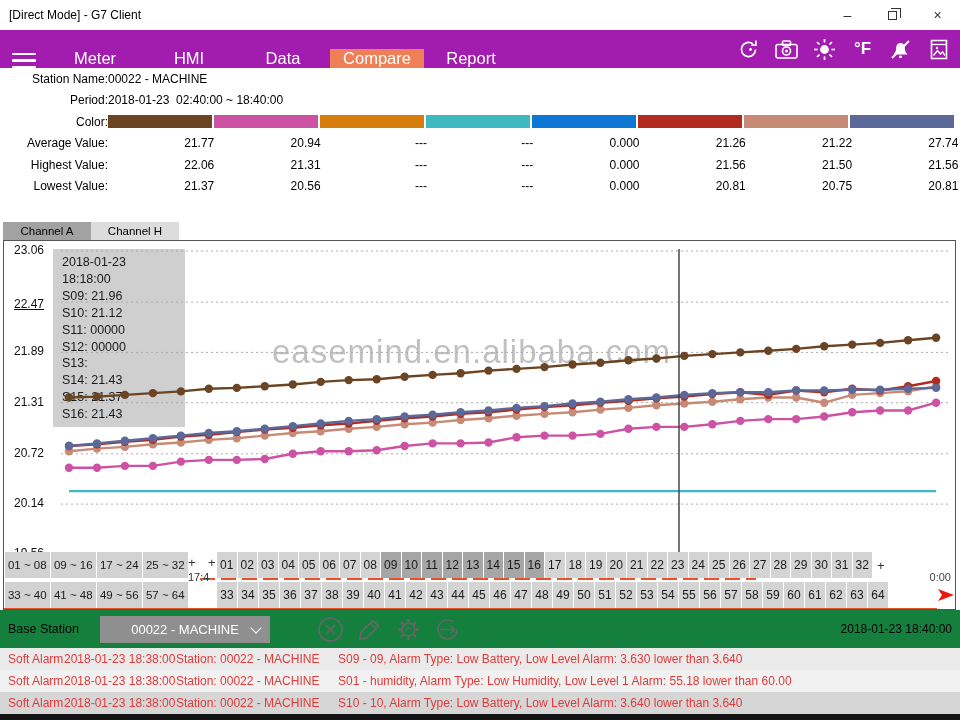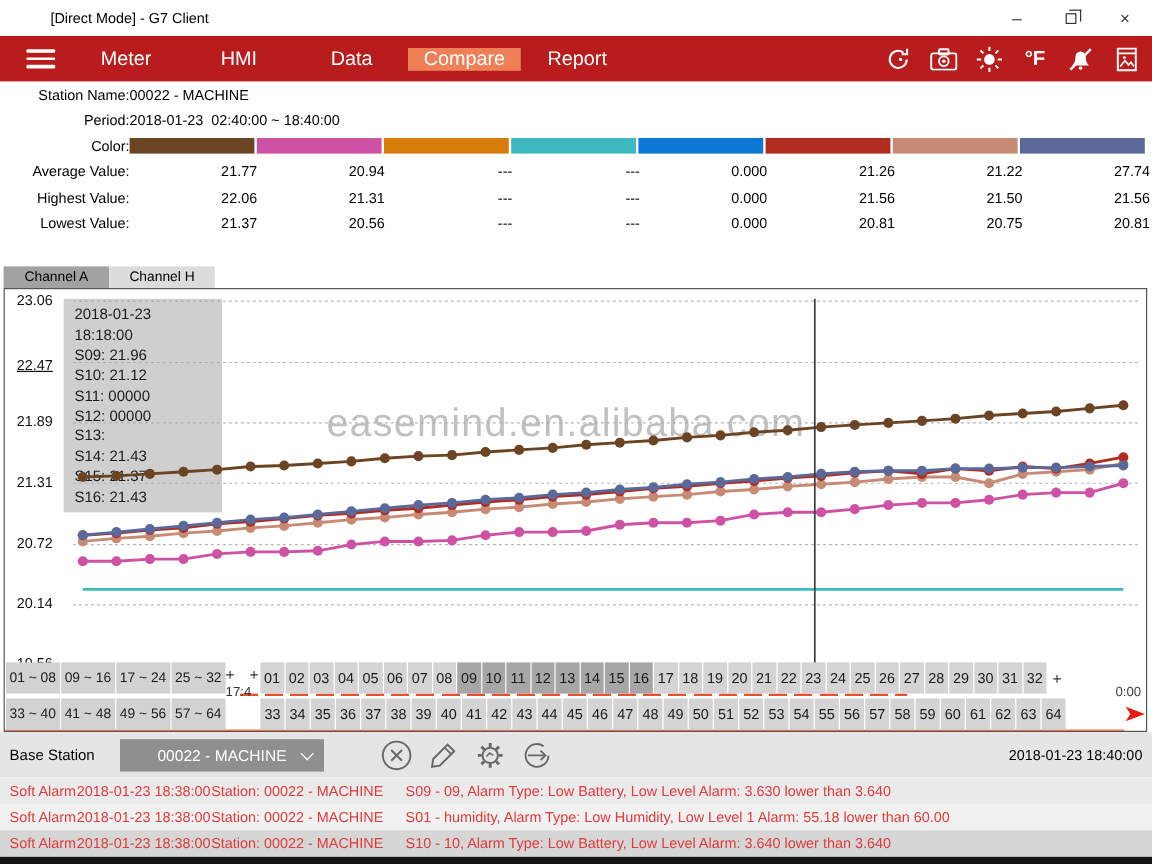--- a/index.html
+++ b/index.html
@@ -2,28 +2,28 @@
 <html><head>
 <meta charset="utf-8">
 <style>
   * { box-sizing: border-box; margin: 0; padding: 0; }
   html,body { width: 960px; height: 720px; }
   body { font-family: "Liberation Sans", sans-serif; background: #fff; overflow: hidden; }
   #app { position: relative; width: 960px; height: 720px; background:#fff; }
 
   
   .titlebar { position:absolute; left:0; top:0; width:960px; height:30px; background:#fff; }
-  .titlebar .title { position:absolute; left:9px; top:8px; font-size:12px; color:#000;margin-left:33px; }
+  .titlebar .title { position:absolute; left:9px; top:8px; font-size:12px; color:#000; }
   .win-controls { position:absolute; right:0; top:0; height:30px; display:flex; }
   .win-btn { width:45px; height:30px; display:flex; align-items:center; justify-content:center; font-size:14px; color:#333; }
   .win-restore-box { width:9px; height:9px; border:1px solid #333; position:relative; }
   .win-restore-box::before { content:""; position:absolute; left:2px; top:-4px; width:9px; height:9px; border:1px solid #333; border-left:none; border-bottom:none; }
 
   
-  .nav { position:absolute; left:0; top:30px; width:960px; height:38px; background:#b91c1c; display:flex; align-items:center;padding-left:10px; }
+  .nav { position:absolute; left:0; top:30px; width:960px; height:38px; background:#a21caf; display:flex; align-items:flex-end; }
   .hamburger { width:48px; display:flex; flex-direction:column; justify-content:center; align-items:center; gap:4px; }
   .hamburger span { display:block; width:24px; height:2.5px; background:#fff; border-radius:1px; }
   .nav-menu { display:flex; }
   .nav-item { width:94px; display:flex; align-items:center; justify-content:center; color:#fff; font-size:16.5px; cursor:default; }
   .nav-item.active { background:#ee7f56; }
   .nav-icons { position:absolute; right:6px; top:0; height:38px; display:flex; align-items:center; gap:7px; }
   .nav-icon { width:31px; height:30px; display:flex; align-items:center; justify-content:center; color:#fff; font-size:17px; font-weight:bold; }
 
   
   .info { position:absolute; left:0; top:68px; width:960px; height:154px; background:#fff; font-size:12px; color:#000;text-align:right; }
@@ -61,21 +61,21 @@
   .num-row.top { left:213px; top:3px; gap:1px; }
   .num-row.bottom { left:213px; top:33px; gap:1px; }
   .chbtn { width:19.5px; height:26px; background:#d4d4d4; color:#1a1a1a; font-size:12px; display:flex; align-items:center; justify-content:center; }
   .num-row.bottom .chbtn { width:20px; }
   .chbtn.sel { background:#a6a6a6; }
   .more-plus { margin-left:4px; font-size:13px; color:#333; align-self:center; }
   .right-time { position:absolute; right:4px; top:22px; font-size:11px; color:#444; }
   .next-arrow { position:absolute; right:-1px; top:36px; width:20px; height:20px; }
 
   
-  .basebar { position:absolute; left:0; top:610px; width:960px; height:38px; background:#e5e5e5; }
+  .basebar { position:absolute; left:0; top:610px; width:960px; height:38px; background:#15803d; }
   .basebar .lbl { position:absolute; left:8px; top:12px; font-size:12.5px; color:#000; }
   .dropdown { position:absolute; left:100px; top:6px; width:170px; height:27px; background:#8f8f8f; color:#fff; font-size:13px; display:flex; align-items:center; justify-content:center; }
   .dropdown .chev { position:absolute; right:10px; top:8px; width:8px; height:8px; border-right:1.7px solid #fff; border-bottom:1.7px solid #fff; transform:rotate(45deg); }
   .tool-icons { position:absolute; left:316px; top:5px; display:flex; gap:11px; }
   .tool-icon { width:28px; height:28px; display:flex; align-items:center; justify-content:center; color:#666; }
   .basebar .stamp { position:absolute; right:8px; top:12px; font-size:12px; color:#000; }
 
   
   .alarms { position:absolute; left:0; top:648px; width:960px; }
   .alarm-row { height:22px; display:flex; align-items:center; font-size:12px; color:#e03a3a; white-space:nowrap; overflow:hidden; }

